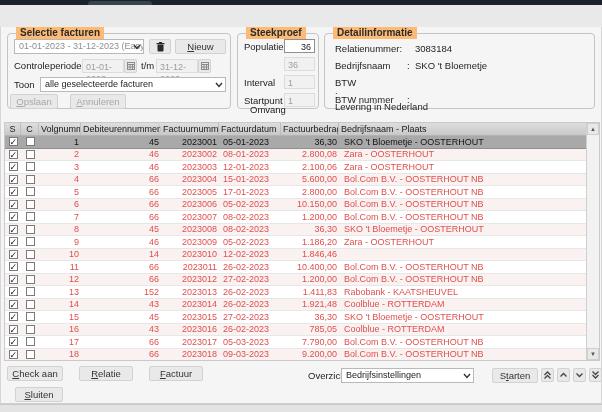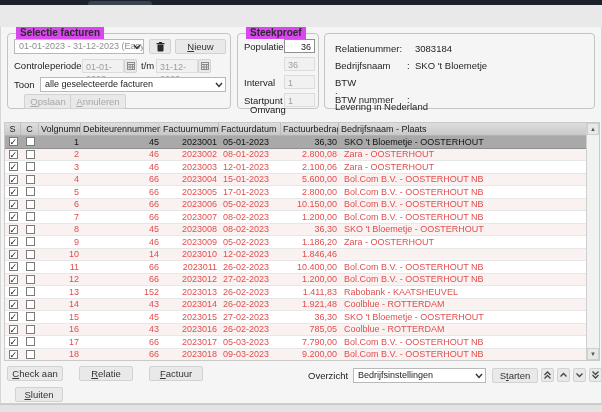--- a/index.html
+++ b/index.html
@@ -17,21 +17,21 @@
   #titlebar .doc-icon::before { content:""; position:absolute; left:2px; top:3px; width:6px; height:1px; background:#37695f; box-shadow:0 2px 0 #37695f, 0 4px 0 #37695f; }
   #titlebar .title { color:#fff; font-size:11px; font-weight:bold; flex:1; }
   .win-btn { width:22px; height:16px; color:#fff; font-size:11px; display:flex; align-items:center; justify-content:center; cursor:default; }
 
   
   #dialog { position:absolute; left:0; top:27px; width:602px; height:377px; background:#f5f5f5; border-left:1px solid #d6d6d6; border-right:1px solid #d6d6d6; border-bottom:1px solid #cfcfcf; }
   #bottom-strip { position:absolute; left:0; top:404px; width:602px; height:8px; background:#e3e3e3; border-top:1px solid #c9c9c9; }
 
   
   .group { position:absolute; border:1px solid #c4c4c4; border-radius:4px; }
-  .group > .legend { position:absolute; top:-7px; left:8px; background:#d946ef; padding:0 4px; font-size:10px; font-weight:bold; color:#2b2b2b; line-height:12px; }
+  .group > .legend { position:absolute; top:-7px; left:8px; background:#fdba74; padding:0 4px; font-size:10px; font-weight:bold; color:#2b2b2b; line-height:12px; }
   #grp-selectie { left:6px; top:6px; width:224px; height:76px; }
   #grp-steekproef { left:236px; top:6px; width:82px; height:76px; }
   #grp-detail { left:323px; top:6px; width:271px; height:76px; }
 
   .lbl { font-size:9.5px; color:#222; line-height:15px; position:absolute; }
   .field { position:absolute; height:14px; font-size:9px; line-height:12px; border:1px solid #c9c9c9; background:#fff; padding:1px 3px; color:#222; }
   .field.disabled { background:#f1f1f1; border-color:#dcdcdc; color:#9e9e9e; }
   .btn { position:absolute; height:15px; background:#e9e9e9; border:1px solid #d2d2d2; border-radius:2px; font-size:9.5px; color:#333; text-align:center; line-height:13px; cursor:default; }
   .btn.disabled { color:#a8a8a8; }
   .combo { position:absolute; height:15px; border:1px solid #b9b9b9; background:#fff; font-size:9px; line-height:13px; padding:0 14px 0 4px; color:#1e1e1e; white-space:nowrap; overflow:hidden; }
@@ -125,37 +125,38 @@
       </div>
 
       <span class="lbl" style="left:6px; top:43px;">Toon</span>
       <div class="combo" style="left:32px; top:43px; width:186px;">
         <span>alle geselecteerde facturen</span>
         <svg class="chev" width="8" height="6" viewBox="0 0 8 6">
             <polyline points="1,1 4,4.5 7,1" fill="none" stroke="#333" stroke-width="1.4"></polyline>
           </svg>
       </div>
 
-      <div class="btn disabled" style="left:16px; top:60px; width:48px;"><u>O</u>pslaan</div>
+      <div class="btn disabled" style="left:2px; top:60px; width:48px;"><u>O</u>pslaan</div>
       <div class="btn disabled" style="left:62px; top:60px; width:56px;"><u>A</u>nnuleren</div>
     </div>
 
     <div class="group" id="grp-steekproef">
       <span class="legend">Steekproef</span>
       <span class="lbl" style="left:6px; top:5px;">Populatie</span>
       <div class="field" style="left:46px; top:5px; width:31px; text-align:right; border-color:#8f8f8f;">36</div>
       <span class="lbl" style="left:12px; top:23px;margin-top:45px;">Omvang</span>
       <div class="field disabled" style="left:46px; top:23px; width:31px;">36</div>
       <span class="lbl" style="left:6px; top:41px;">Interval</span>
       <div class="field disabled" style="left:46px; top:41px; width:31px;">1</div>
       <span class="lbl" style="left:6px; top:59px;">Startpunt</span>
       <div class="field disabled" style="left:46px; top:59px; width:31px;">1</div>
     </div>
 
     <div class="group" id="grp-detail">
+      <span class="legend">Detailinformatie</span>
       <div class="drow" style="top:9px;">
         <span class="dlabel">Relatienummer:</span>
         <span class="dsep"></span>
         <span>3083184</span>
       </div>
       <div class="drow" style="top:26px;">
         <span class="dlabel">Bedrijfsnaam</span>
         <span class="dsep">:</span>
         <span>SKO 't Bloemetje</span>
       </div>
@@ -456,21 +457,21 @@
         <div class="sbtn" id="sbtn-up">▲</div>
         <div class="sbtn" id="sbtn-down">▼</div>
       </div>
     </div>
 
     <div class="btn" style="left:6px; top:339px; width:56px;"><u>C</u>heck aan</div>
     <div class="btn" style="left:78px; top:339px; width:54px;"><u>R</u>elatie</div>
     <div class="btn" style="left:148px; top:339px; width:54px;"><u>F</u>actuur</div>
 
     <span class="lbl" id="ftr-overzicht-label">Overzicht</span>
-    <div class="combo" style="left:352px; top:341px; width:133px;">
+    <div class="combo" style="left:340px; top:341px; width:133px;">
       <span>Bedrijfsinstellingen</span>
       <svg class="chev" width="8" height="6" viewBox="0 0 8 6">
           <polyline points="1,1 4,4.5 7,1" fill="none" stroke="#333" stroke-width="1.4"></polyline>
         </svg>
     </div>
     <div class="btn" style="left:491px; top:341px; width:46px;">S<u>t</u>arten</div>
 
     <div class="btn" style="left:540px; top:341px; width:13px; height:14px; padding:0;">
       <svg class="chev-svg" width="11" height="12" viewBox="0 0 11 12">
           <polyline points="2.5,6 5.5,3 8.5,6" fill="none" stroke="#444" stroke-width="1.3"></polyline>

